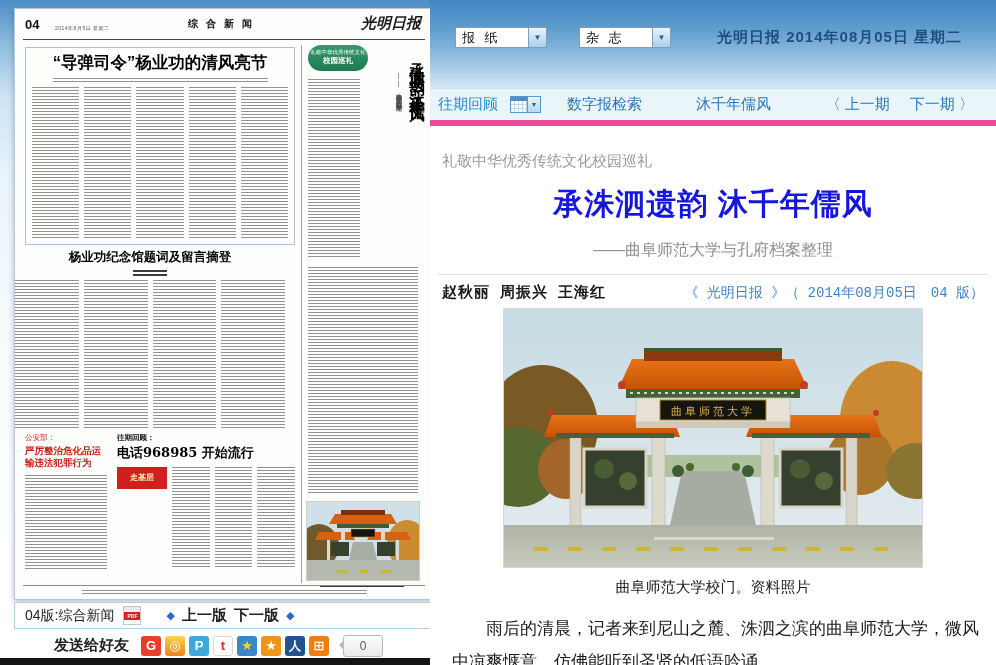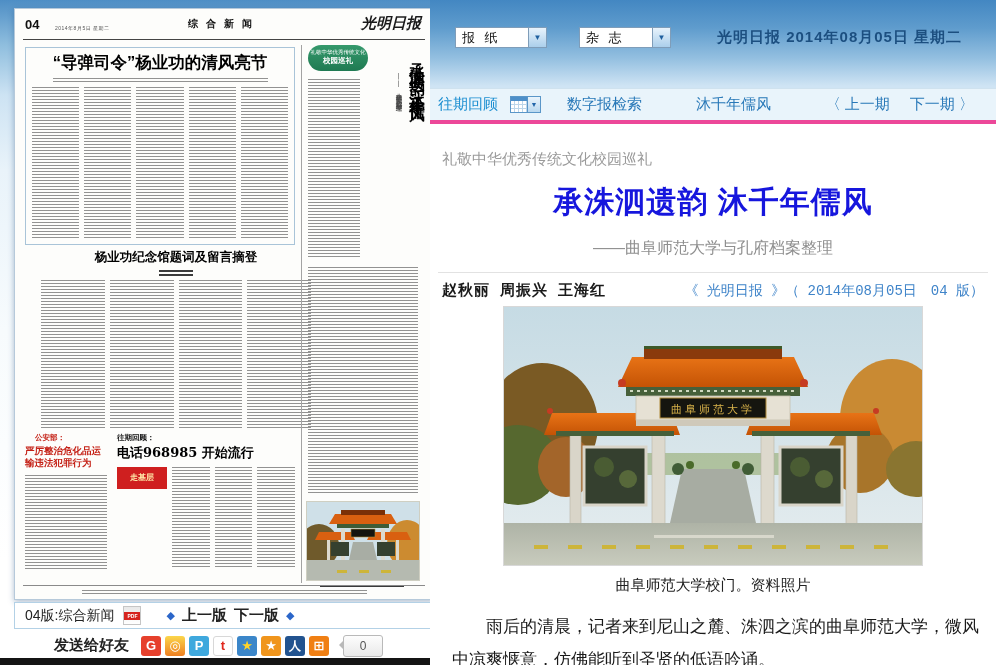--- a/index.html
+++ b/index.html
@@ -24,28 +24,28 @@
   .tx-b{background-image:repeating-linear-gradient(180deg,rgba(25,25,25,.85) 0 2px,transparent 2px 4px);}
   .cols{display:flex;gap:5px;}
   .cols i{flex:1;display:block;}
 
   .np-main{position:absolute;left:10px;top:38px;width:270px;height:198px;border:1px solid #a9c4d8;
     box-sizing:border-box;padding:5px 6px;}
   .np-main-h{font-size:16.5px;font-weight:bold;text-align:center;color:#000;line-height:1.15;}
   .np-main-by{height:4px;width:215px;margin:6px auto 5px;}
   .np-main .cols{height:152px;}
 
-  .np-mid{position:absolute;left:26px;top:240px;width:270px;}
+  .np-mid{position:absolute;left:0;top:240px;width:270px;}
   .np-mid-h{font-size:12.5px;font-weight:bold;text-align:center;color:#000;}
   .np-mid-sub{height:6px;width:34px;margin:4px auto;}
   .np-mid .cols{height:148px;margin-top:3px;}
 
   .np-bot{position:absolute;left:10px;top:424px;width:270px;height:152px;}
   .np-bot-left{position:absolute;left:0;top:0;width:82px;}
-  .np-kick-red{font-size:7.5px;font-weight:bold;color:#c42015;margin-left:10px;}
+  .np-kick-red{font-size:7.5px;font-weight:normal;color:#c42015;}
   .np-h-red{font-size:9.5px;font-weight:bold;color:#c42015;line-height:1.3;margin-top:2px;}
   .np-bot-left .tx{height:96px;margin-top:5px;}
   .np-bot-right{position:absolute;left:92px;top:0;width:178px;}
   .np-kick-blk{font-size:7.5px;font-weight:bold;color:#111;}
   .np-h-blk{font-size:13px;font-weight:bold;color:#000;margin-top:1px;
     font-family:"DejaVu Serif","Liberation Serif",serif;}
   .np-bot-row{display:flex;gap:5px;margin-top:5px;}
   .badge-red{width:50px;height:22px;background:#cf1f1f;color:#ffe9a8;font-size:8px;font-weight:bold;
     text-align:center;line-height:22px;flex:0 0 auto;}
   .np-bot-row .tx{flex:1;height:102px;}
@@ -101,21 +101,21 @@
   .banner{height:88px;background:linear-gradient(180deg,#4387c2 0,#5f9ccd 28px,#93bfe0 58px,#cfe4f4 86px);
     position:relative;}
   .banner-controls{position:absolute;left:25px;top:27px;display:flex;align-items:center;gap:32px;}
   .select{width:92px;height:21px;background:#fff;border:1px solid #7f9db9;display:flex;align-items:center;
     box-sizing:border-box;}
   .select .val{flex:1;font-size:13px;color:#111;padding-left:6px;letter-spacing:3px;}
   .select .arrow{width:17px;height:19px;background:linear-gradient(180deg,#e8f3fc,#abcfeb);
     border-left:1px solid #7f9db9;font-size:8px;color:#1e5f9e;text-align:center;line-height:19px;}
   .masthead-date{font-size:15px;font-weight:bold;color:#1c4f80;letter-spacing:1px;margin-left:14px;}
 
-  .navbar{height:31px;background:#e9f4fb;border-top:1px solid #cfe2ef;border-bottom:4px solid #ec4899;
+  .navbar{height:31px;background:#e9f4fb;border-top:1px solid #cfe2ef;border-bottom:6px solid #ec4899;
     display:flex;align-items:center;padding:0 22px 0 8px;gap:0;font-size:15px;}
   .nav-link{color:#2878b8;cursor:pointer;}
   .nav-link.teal{color:#1d8fd1;}
   .cal-widget{display:flex;margin:0 26px 0 12px;}
   .cal-icon{width:18px;height:17px;background:#fff;border:1px solid #5a96c8;box-sizing:border-box;
     background-image:linear-gradient(180deg,#4d8fc9 0 4px,transparent 4px),
       repeating-linear-gradient(90deg,transparent 0 3px,#bcd6ea 3px 4px),
       repeating-linear-gradient(180deg,transparent 0 3px,#bcd6ea 3px 4px);}
   .cal-arrow{width:13px;height:17px;background:linear-gradient(180deg,#eaf4fc,#b9d8ef);
     border:1px solid #5a96c8;border-left:none;box-sizing:border-box;font-size:7px;color:#2266aa;

